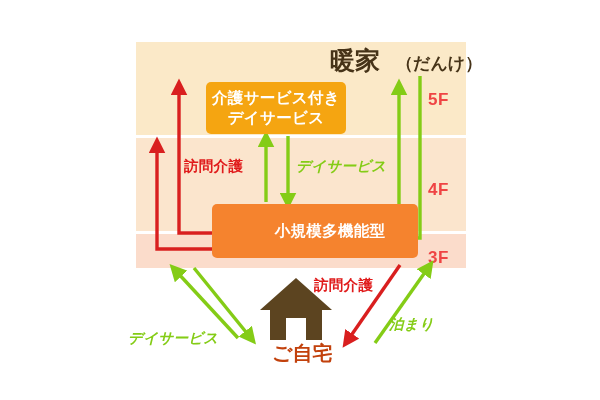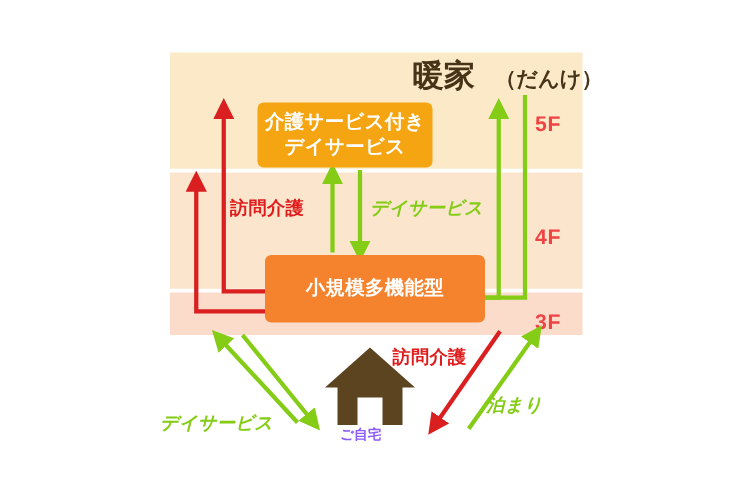--- a/index.html
+++ b/index.html
@@ -76,37 +76,38 @@
   }
   #box-senior {
     left: 206px; top: 82px;
     width: 140px; height: 52px;
     background: #f5a511;
   }
   #box-smallscale {
     left: 212px; top: 204px;
     width: 176px; height: 54px;
     background: #f5832e;
+    padding-left: 30px;
   }
 
   
   .flow-label {
     position: absolute;
     font-size: 14.5px;
     font-weight: 700;
     white-space: nowrap;
     letter-spacing: .3px;
   }
   .lbl-red   { color: #e01b1b; }
   .lbl-green { color: #84cc16; font-style: italic; }
 
   .home-label {
     position: absolute;
-    color: #8b5cf6;
-    font-size: 11px;
+    color: #c2410c;
+    font-size: 20px;
     font-weight: 700;
     white-space: nowrap;
     text-align: right;
   }
 
   svg.layer {
     position: absolute;
     left: 0; top: 0;
     width: 600px; height: 400px;
     overflow: visible;

